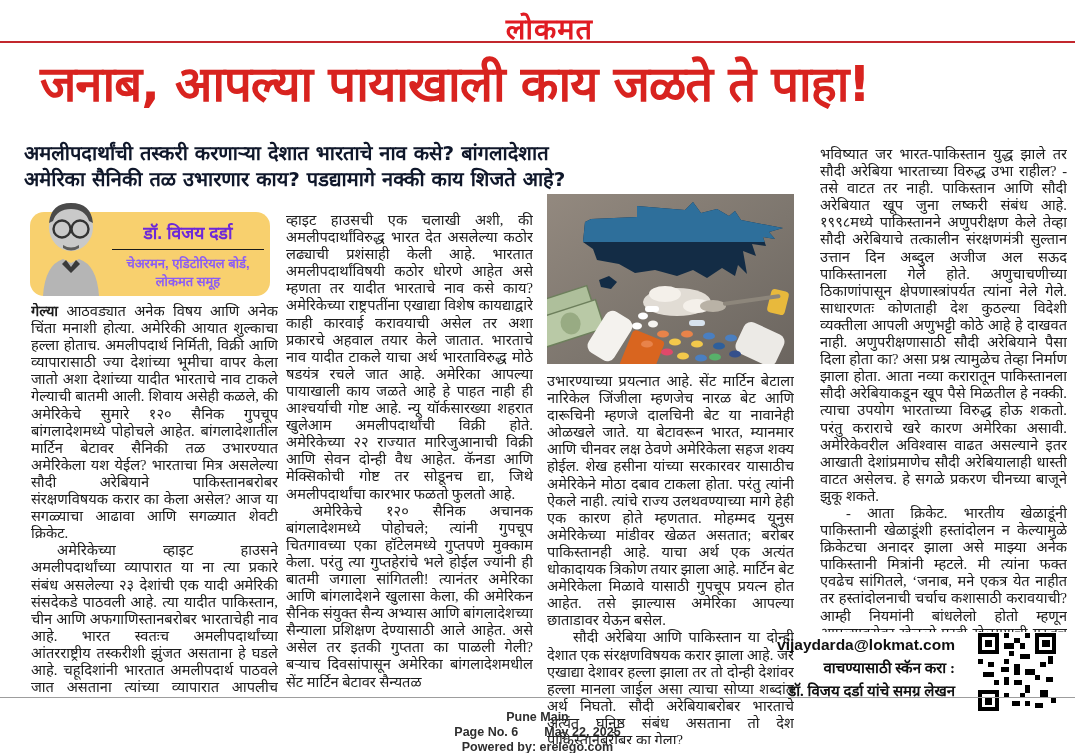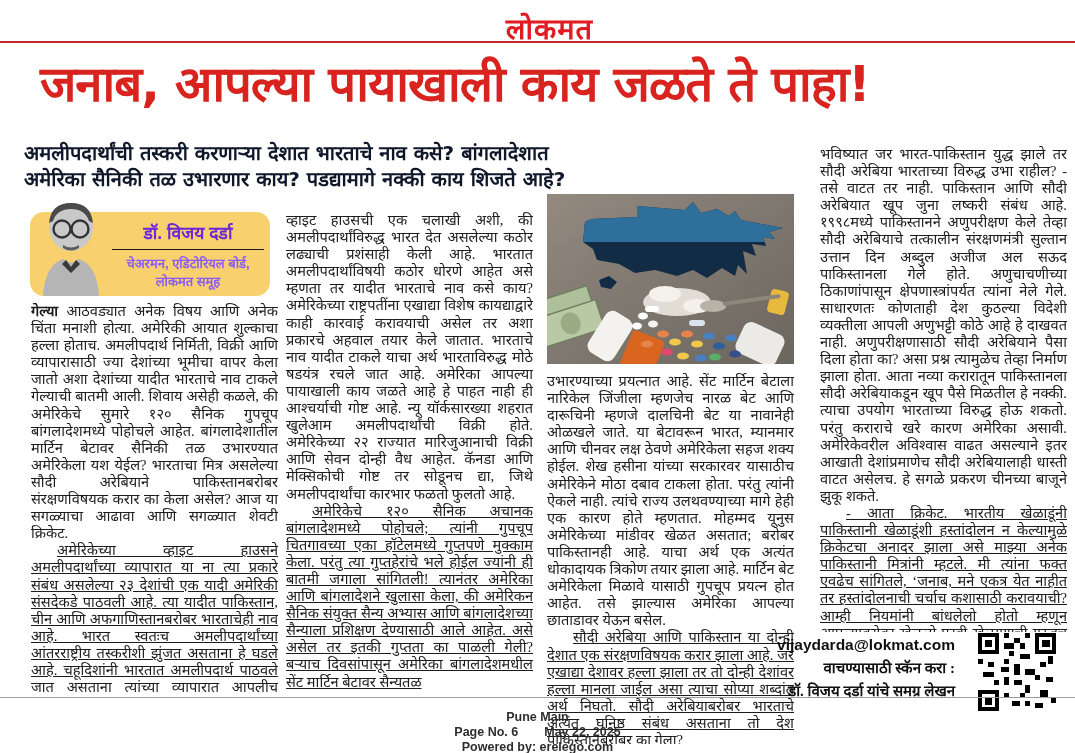--- a/index.html
+++ b/index.html
@@ -38,21 +38,21 @@
   }
   .author-role {
     font-family:"Liberation Sans", sans-serif; font-weight:bold; font-size:13px;
     color:#8b5cf6; line-height:1.35; margin-top:5px; display:block;
   }
   .col {
     position:absolute; width:247px; text-align:justify;
     font-size:14.6px; line-height:17.1px; overflow:hidden;
   }
   .col p { margin:0; }
-  .col p.indent { text-indent:26px;text-decoration:underline; }
+  .col p.indent { text-indent:26px; }
   .lead { font-weight:bold; }
   .col1 { left:31px;  top:303px; height:390px; }
   .col2 { left:286px; top:212px; height:484px; }
   .col3 { left:547px; top:146px; height:550px;margin-top:48px; }
   .col4 { left:808px; top:146px; height:486px;margin-left:12px; }
   .figure { width:247px; height:170px; margin-bottom:9px; display:block; }
   .bottom-rule { position:absolute; top:697px; left:0; width:100%; height:1px; background:#9d9d9d; }
   .contact {
     position:absolute; left:798px; top:633px; width:258px;
     display:flex; justify-content:flex-end; align-items:flex-start; gap:23px;

